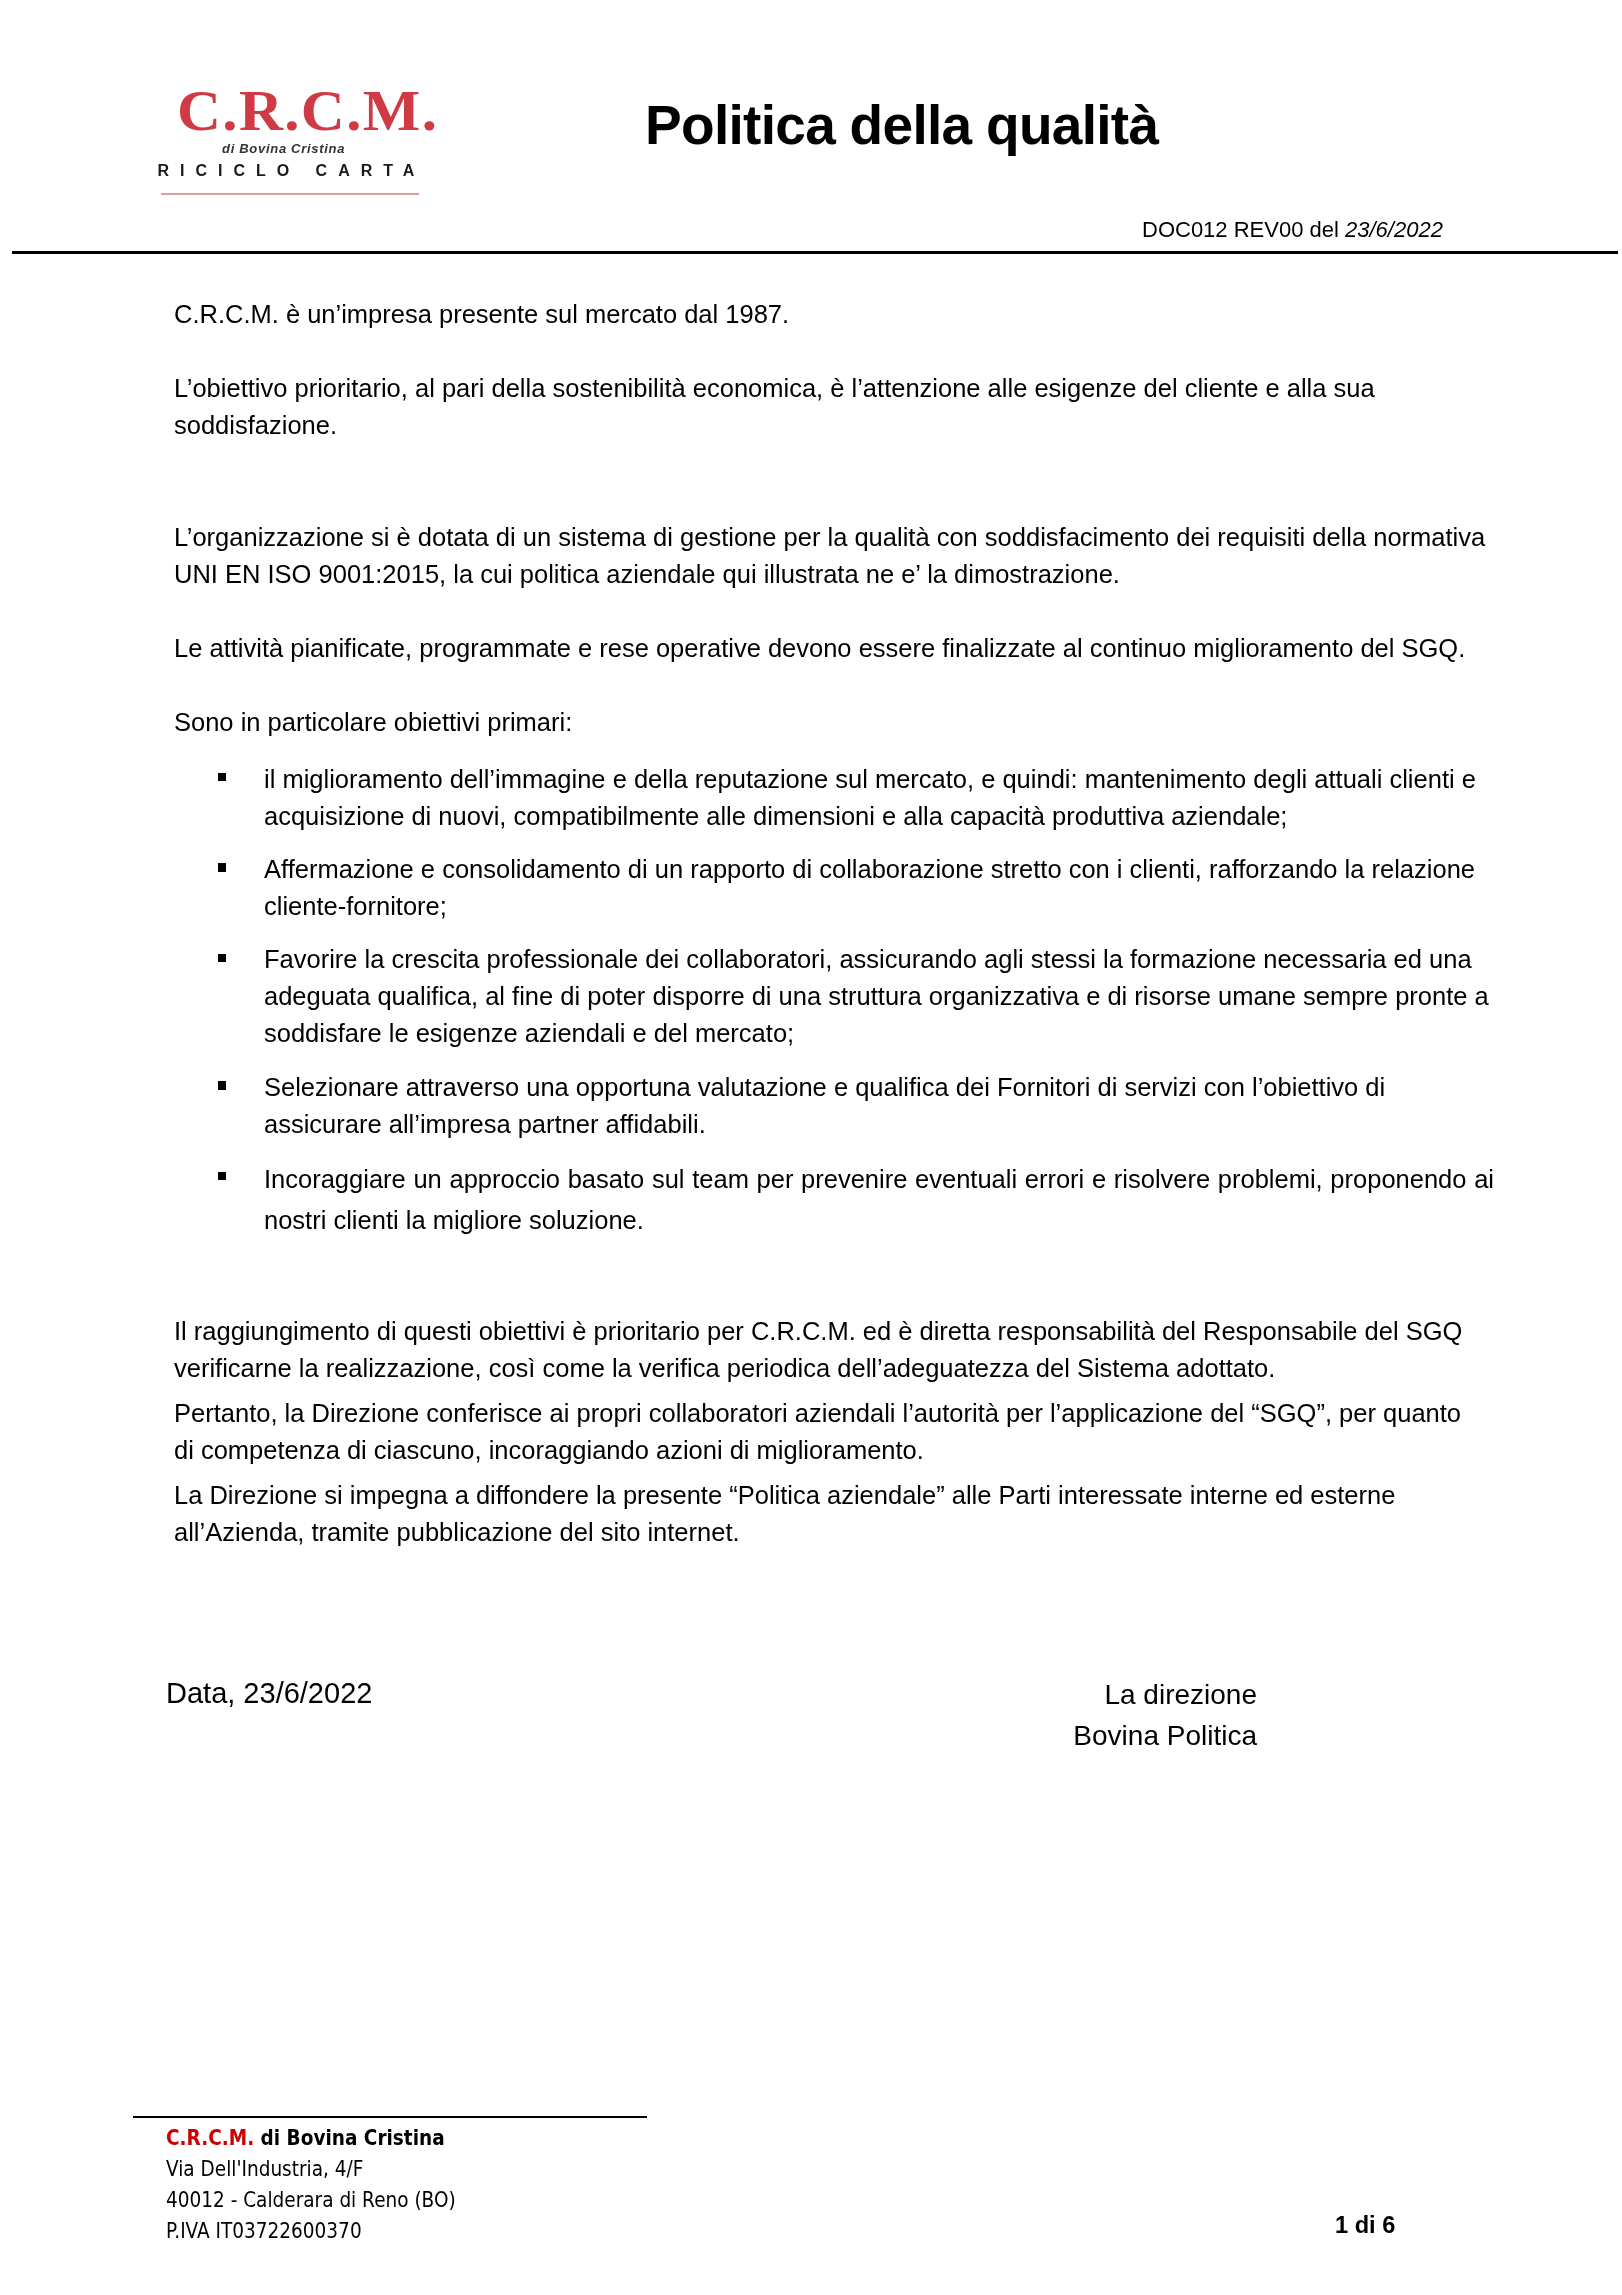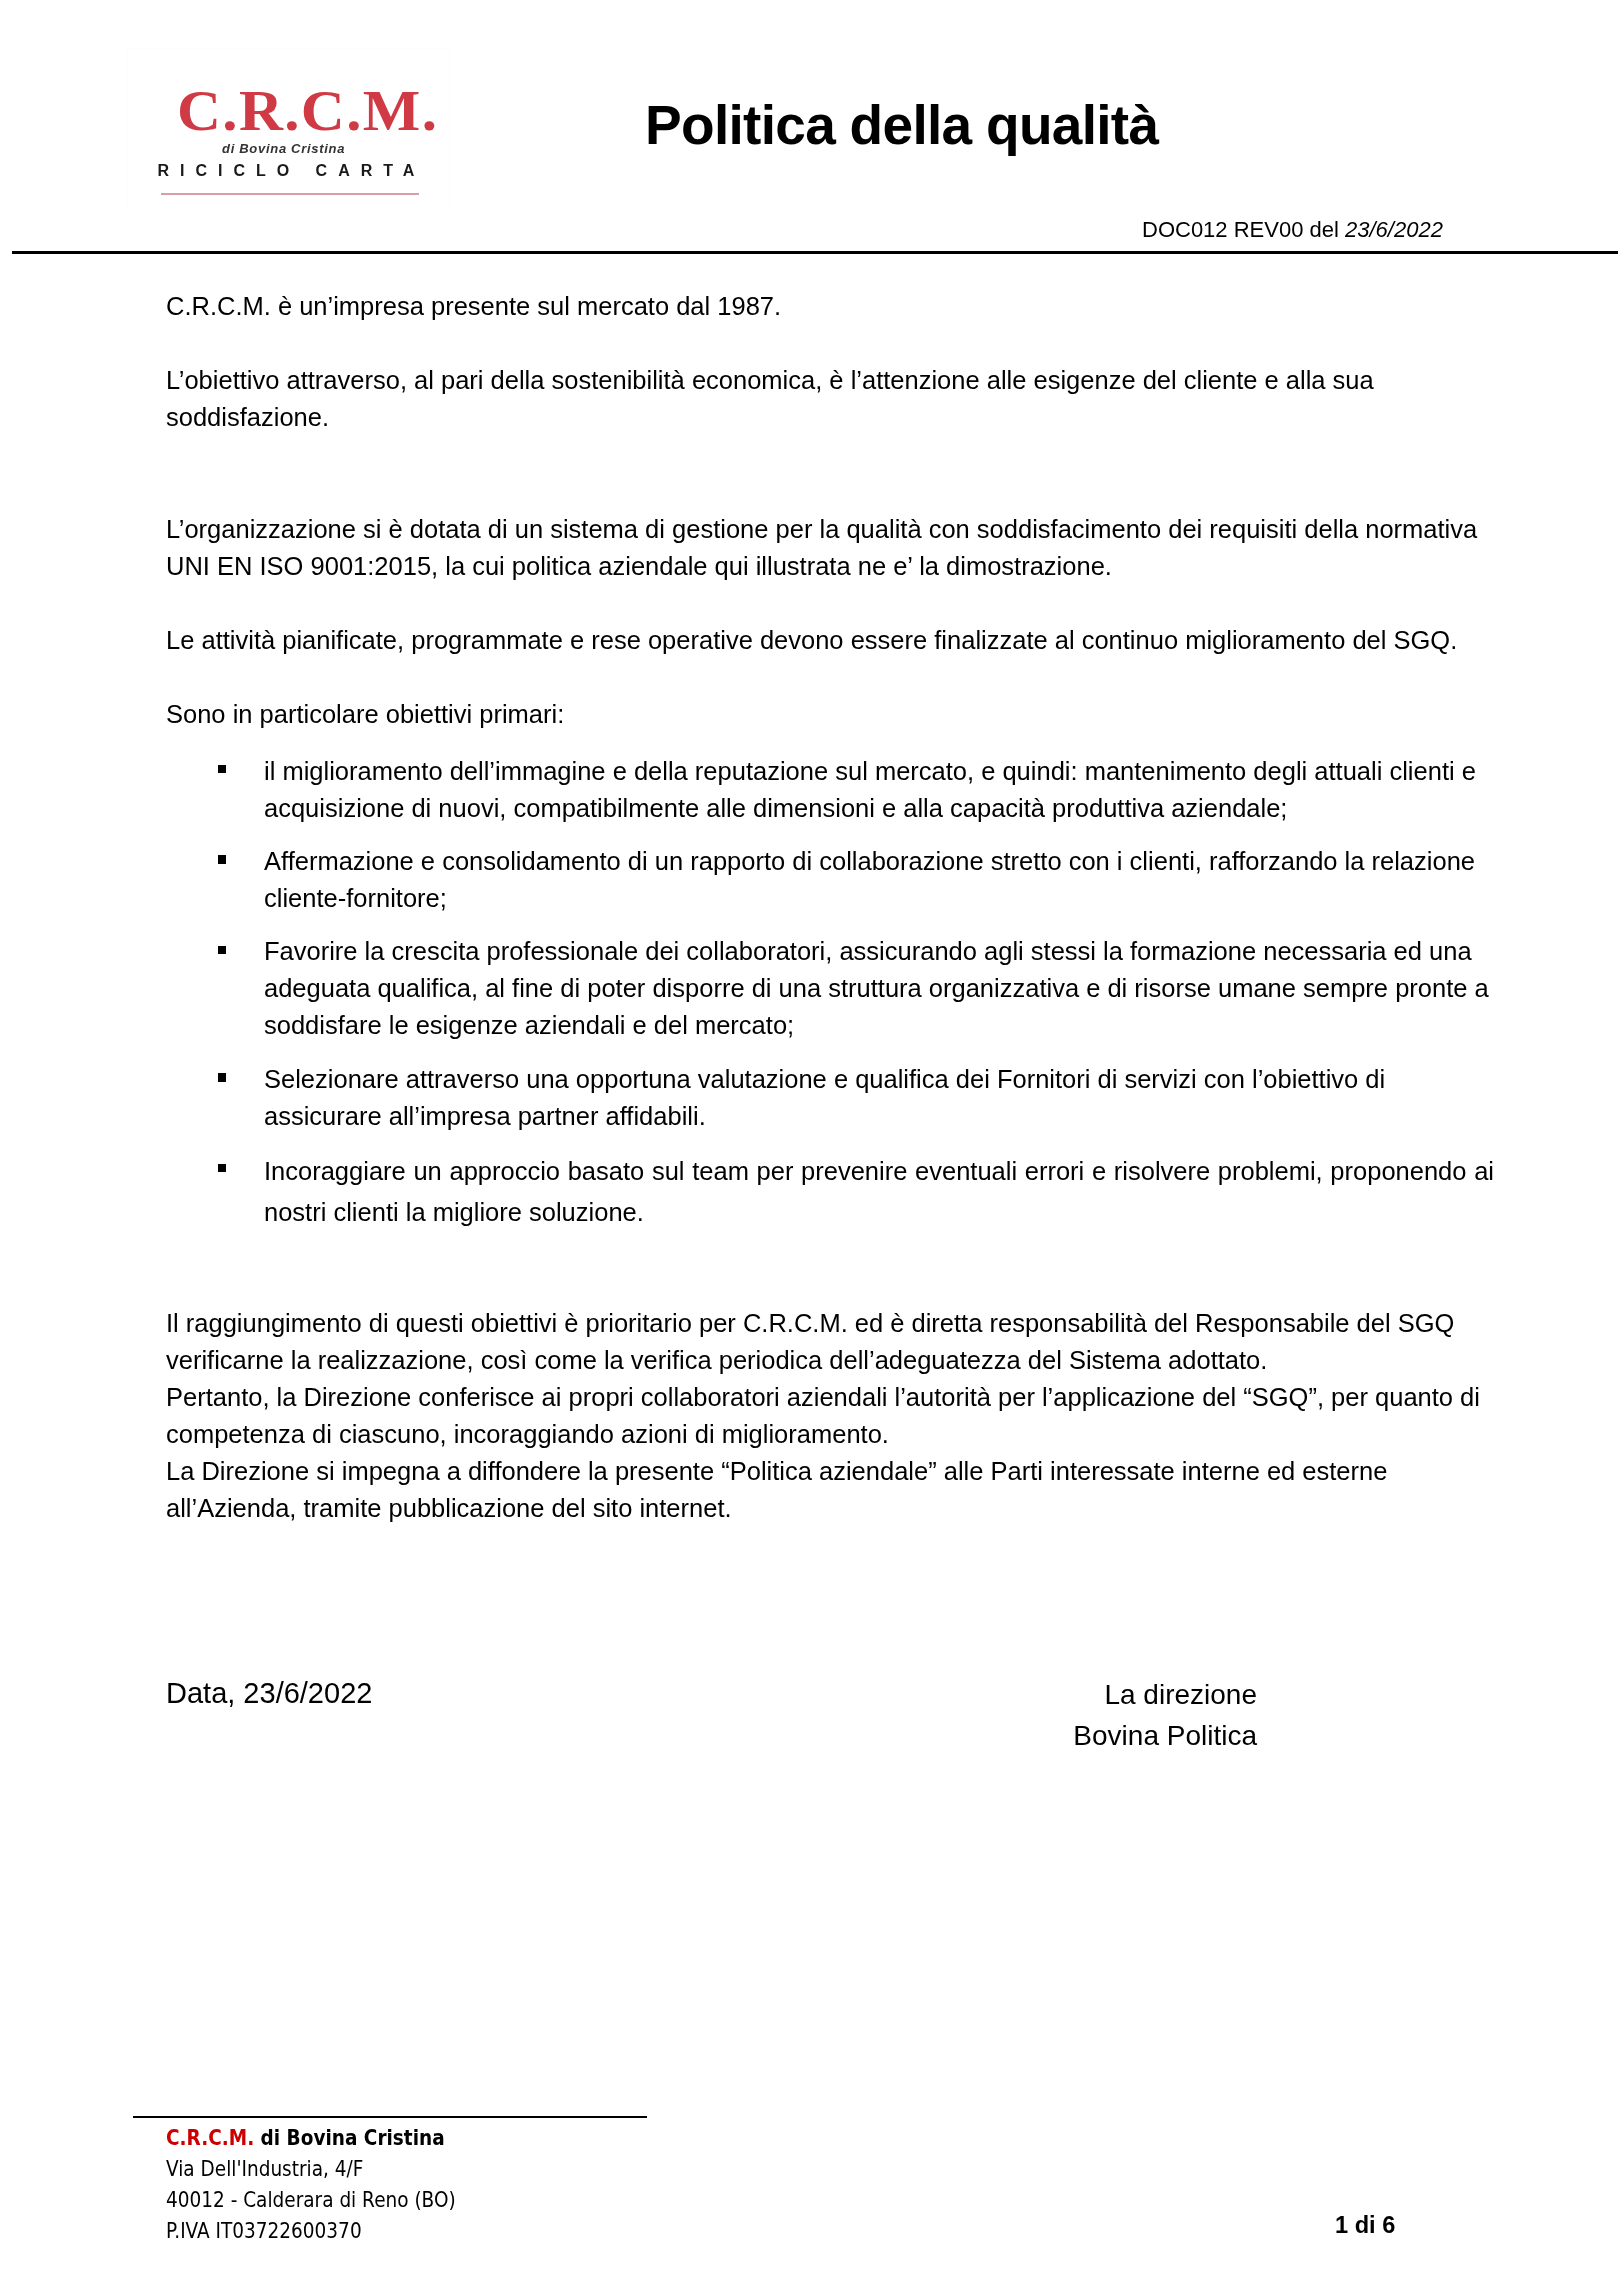--- a/index.html
+++ b/index.html
@@ -96,21 +96,21 @@
     }
     .content {
       position: absolute;
       left: 166px;
       top: 288px;
       width: 1328px;
       font-size: 25.5px;
       line-height: 37px;
     }
     .content p {
-      margin: 0;
+      margin: 8px;
     }
     .p-intro { margin-bottom: 37px !important; }
     .p-obj { margin-bottom: 75px !important; }
     .p-org { margin-bottom: 37px !important; }
     .p-act { margin-bottom: 37px !important; }
     .p-list-intro { margin-bottom: 19.6px !important; }
     ul.objectives {
       list-style: none;
       margin: 0;
       padding: 0;
@@ -201,21 +201,21 @@
 <h1 class="doc-title" style="margin:0;">Politica della qualità</h1>
 
 <div class="doc-ref">
   <span>DOC012 REV00 del </span><span class="date">23/6/2022</span>
 </div>
 
 <div class="header-rule"></div>
 
 <div class="content">
   <p class="p-intro">C.R.C.M. è un’impresa presente sul mercato dal 1987.</p>
-  <p class="p-obj">L’obiettivo attraverso, al pari della sostenibilità economica, è l’attenzione alle esigenze del cliente e alla sua soddisfazione.</p>
+  <p class="p-obj">L’obiettivo prioritario, al pari della sostenibilità economica, è l’attenzione alle esigenze del cliente e alla sua soddisfazione.</p>
   <p class="p-org">L’organizzazione si è dotata di un sistema di gestione per la qualità con soddisfacimento dei requisiti della normativa UNI EN ISO 9001:2015, la cui politica aziendale qui illustrata ne e’ la dimostrazione.</p>
   <p class="p-act">Le attività pianificate, programmate e rese operative devono essere finalizzate al continuo miglioramento del SGQ.</p>
   <p class="p-list-intro">Sono in particolare obiettivi primari:</p>
 
   <ul class="objectives">
     <li>
       <span class="bullet"></span>
       <span class="text">il miglioramento dell’immagine e della reputazione sul mercato, e quindi: mantenimento degli attuali clienti e acquisizione di nuovi, compatibilmente alle dimensioni e alla capacità produttiva aziendale;</span>
     </li>
     <li>

